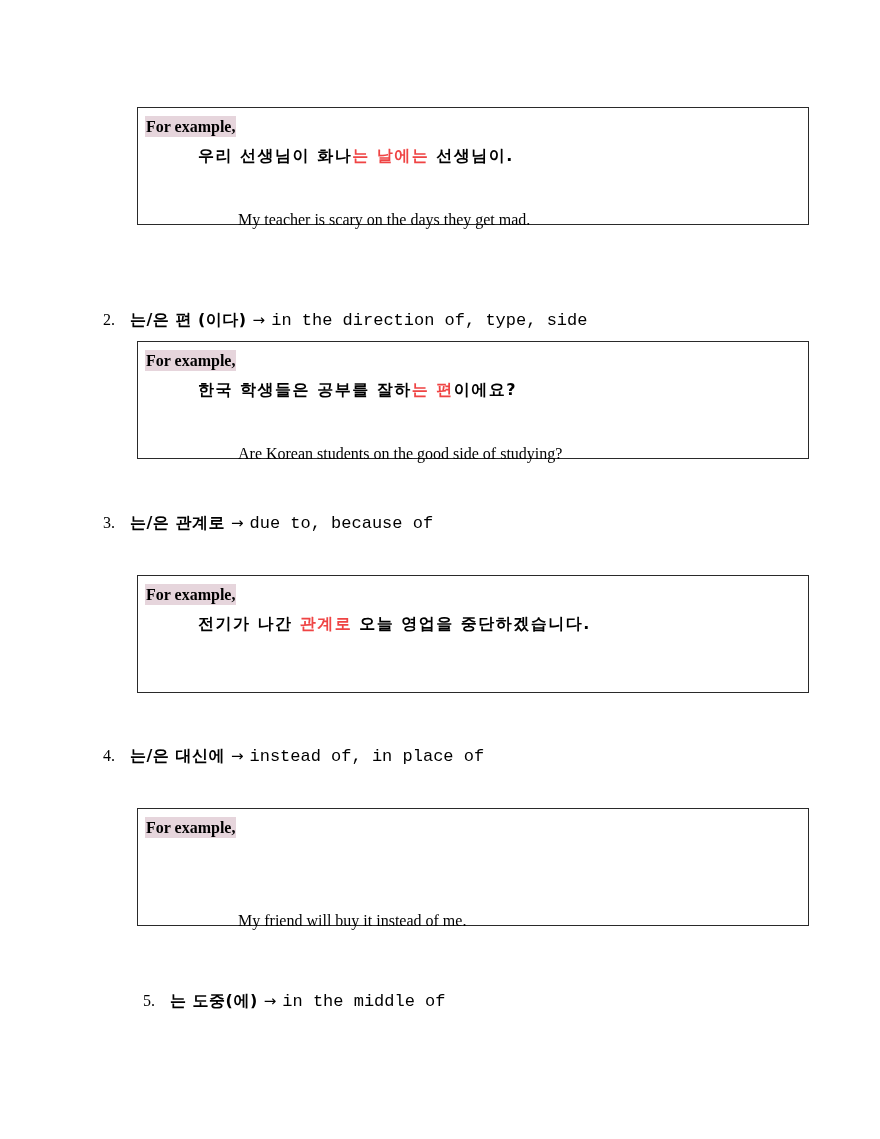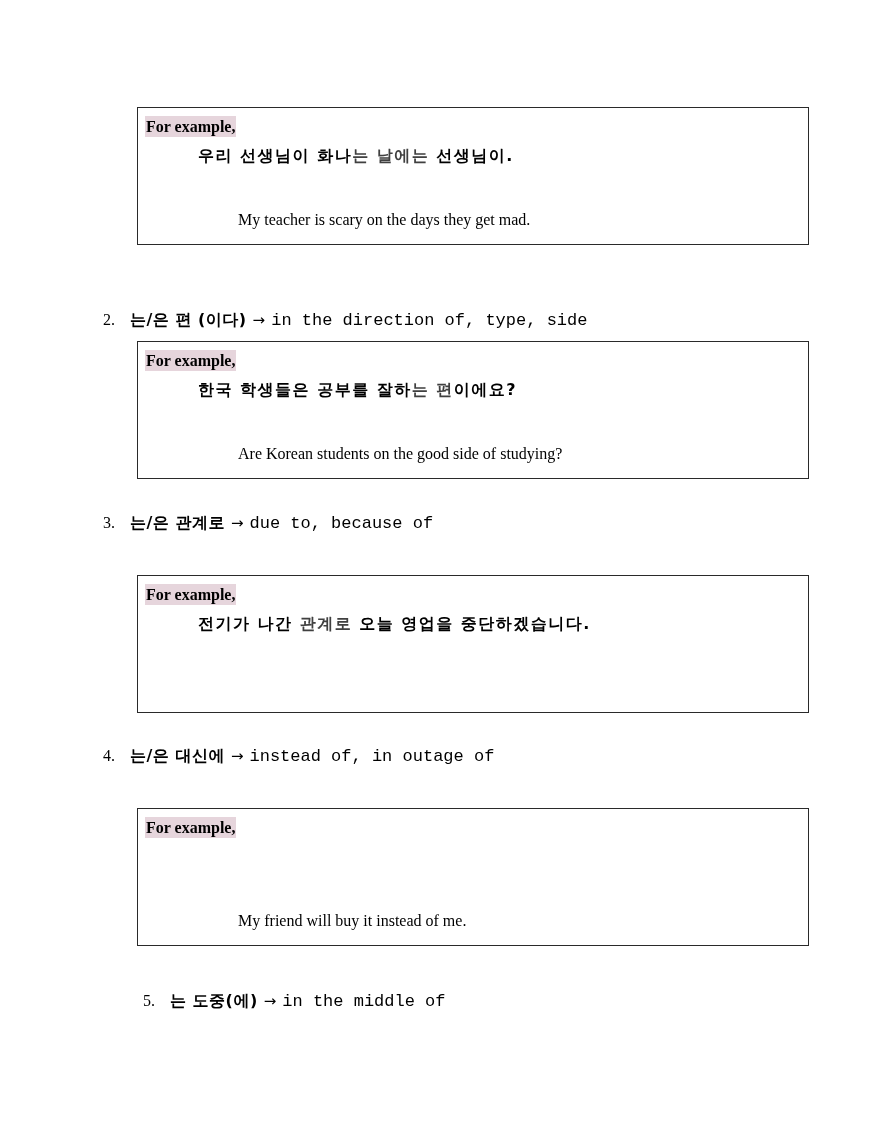--- a/index.html
+++ b/index.html
@@ -12,21 +12,21 @@
       height: 1139px;
       position: relative;
       overflow: hidden;
       font-family: "Liberation Serif", serif;
       color: #000;
     }
     .example-box {
       position: absolute;
       left: 137px;
       width: 672px;
-      height: 138px;
+      height: 118px;
       border: 1.5px solid #2a2a2a;
       box-sizing: border-box;
     }
     .example-label {
       position: absolute;
       left: 7px;
       top: 8px;
       font-family: "Liberation Serif", serif;
       font-weight: bold;
       font-size: 16px;
@@ -39,21 +39,21 @@
       left: 60px;
       top: 36px;
       font-family: "DejaVu Sans", sans-serif;
       font-size: 16px;
       font-weight: bold;
       letter-spacing: 1.5px;
       white-space: nowrap;
       line-height: 24px;
     }
     .korean-sentence .hl {
-      color: #404040;
+      color: #ef4444;
     }
     .english-translation {
       position: absolute;
       left: 60px;
       top: 101px;
       font-family: "Liberation Serif", serif;
       font-size: 16px;
       white-space: nowrap;
       line-height: 22px;
       margin-left: 40px;
@@ -114,21 +114,21 @@
 </div>
 
 <div class="example-box" style="top:575px;">
   <span class="example-label">For example,</span>
   <div class="korean-sentence">
     <span>전기가 나간 </span><span class="hl">관계로</span><span> 오늘 영업을 중단하겠습니다.</span>
   </div>
 </div>
 
 <div class="item-heading" style="top:743px;">
-  <span class="item-number">4.</span><span class="item-pattern">는/은 대신에</span><span class="item-arrow">→</span><span class="item-meaning">instead of, in outage of</span>
+  <span class="item-number">4.</span><span class="item-pattern">는/은 대신에</span><span class="item-arrow">→</span><span class="item-meaning">instead of, in place of</span>
 </div>
 
 <div class="example-box" style="top:808px;">
   <span class="example-label">For example,</span>
   <div class="english-translation">My friend will buy it instead of me.</div>
 </div>
 
 <div class="item-heading" style="top:988px;margin-left:40px;">
   <span class="item-number">5.</span><span class="item-pattern">는 도중(에)</span><span class="item-arrow">→</span><span class="item-meaning">in the middle of</span>
 </div>

